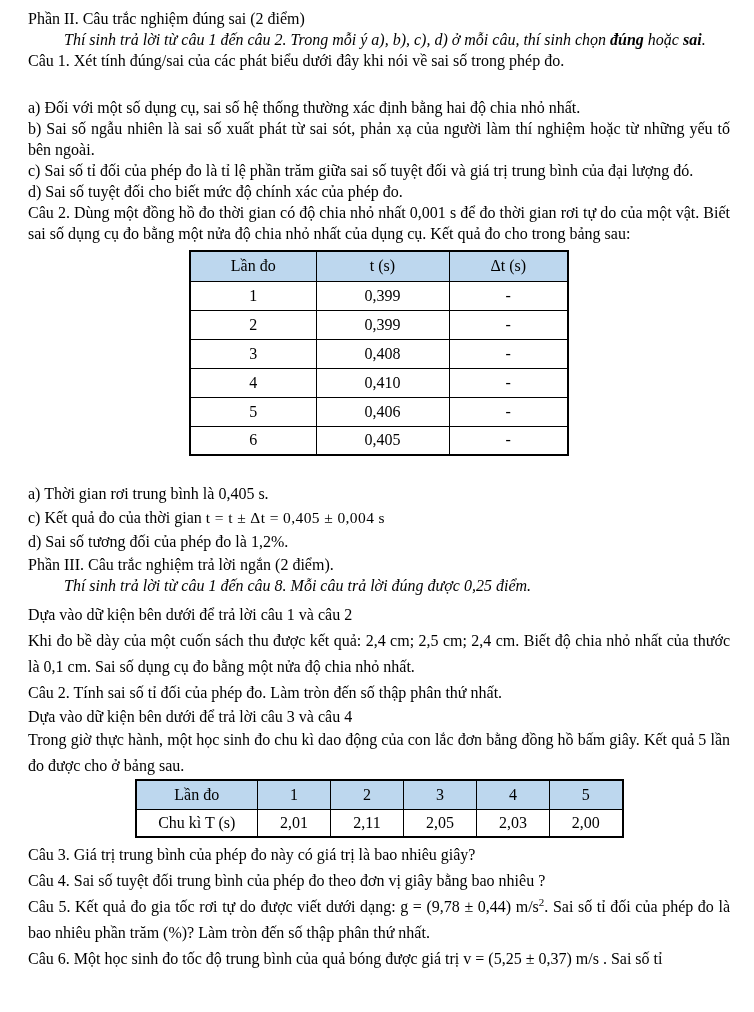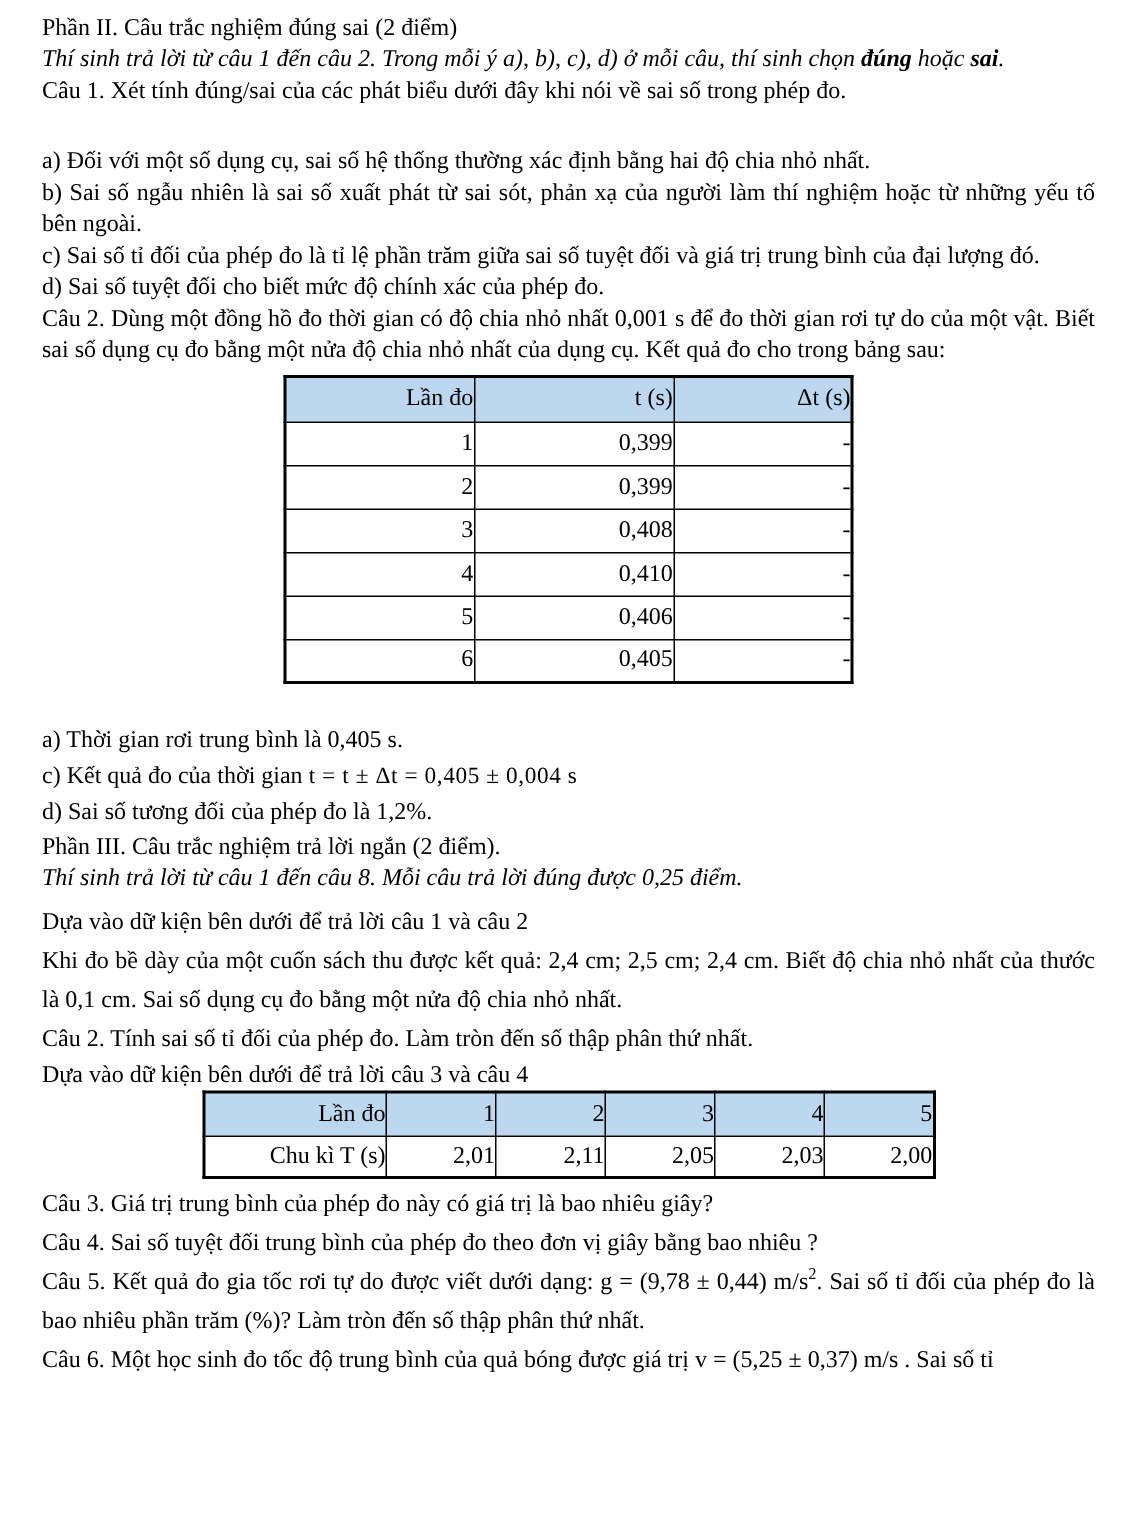--- a/index.html
+++ b/index.html
@@ -9,21 +9,21 @@
     height: 1012px;
     background: #ffffff;
     color: #000000;
     font-family: "Liberation Serif", "DejaVu Serif", serif;
     font-size: 16px;
     padding: 8px 24px 0 28px;
     overflow: hidden;
   }
   p { line-height: 21px; }
   .bold { font-weight: normal; }
-  .italic { font-style: italic; }
+  .italic { font-style: italic; margin-left: 36px; }
   .bi { font-weight: bold; font-style: italic; }
   .just { text-align: justify; }
   .mt14 { margin-top: 26px; }
   .mt6  { margin-top: 6px; }
   .mt4  { margin-top: 4px; }
   .ans { line-height: 24px; }
   .lh26 { line-height: 26px; }
   .math {
     font-family: "Liberation Serif", "DejaVu Serif", serif;
     font-size: 15.5px;
@@ -32,21 +32,21 @@
   
   table {
     border-collapse: collapse;
     margin: 0 auto;
     table-layout: fixed;
     border: 2px solid #000;
     font-size: 16px;
   }
   td, th {
     border: 1px solid #000;
-    text-align: right;
+    text-align: center;
     vertical-align: middle;
     font-weight: normal;
     padding: 0;
   }
   .tbl1 { margin-top: 6px; width: 378px; }
   .tbl1 th { height: 30px; background: var(--hdr, #BDD7EE); }
   .tbl1 td { height: 29px; }
   .tbl1 .c1 { width: 126px; }
   .tbl1 .c2 { width: 133px; }
   .tbl1 .c3 { width: 119px; }
@@ -120,20 +120,21 @@
   <p class="ans"><span class="bold">d)</span><span> Sai số tương đối của phép đo là 1,2%.</span></p>
 
   <p class="bold">Phần III. Câu trắc nghiệm trả lời ngắn (2 điểm).</p>
   <p class="italic">Thí sinh trả lời từ câu 1 đến câu 8. Mỗi câu trả lời đúng được 0,25 điểm.</p>
 
   <p class="bold mt6 lh26">Dựa vào dữ kiện bên dưới để trả lời câu 1 và câu 2</p>
   <p class="just lh26">Khi đo bề dày của một cuốn sách thu được kết quả: 2,4 cm; 2,5 cm; 2,4 cm. Biết độ chia nhỏ nhất của thước là 0,1 cm. Sai số dụng cụ đo bằng một nửa độ chia nhỏ nhất.</p>
   <p class="lh26"><span class="bold">Câu 2.</span><span> Tính sai số tỉ đối của phép đo. Làm tròn đến số thập phân thứ nhất.</span></p>
 
   <p class="bold">Dựa vào dữ kiện bên dưới để trả lời câu 3 và câu 4</p>
+  <p class="just lh26">Trong giờ thực hành, một học sinh đo chu kì dao động của con lắc đơn bằng đồng hồ bấm giây. Kết quả 5 lần đo được cho ở bảng sau.</p>
 
   <table class="tbl2">
     <tbody>
         <tr>
       <th class="w1">Lần đo</th>
       <th class="wn">1</th>
       <th class="wn">2</th>
       <th class="wn">3</th>
       <th class="wn">4</th>
       <th class="wn">5</th>

